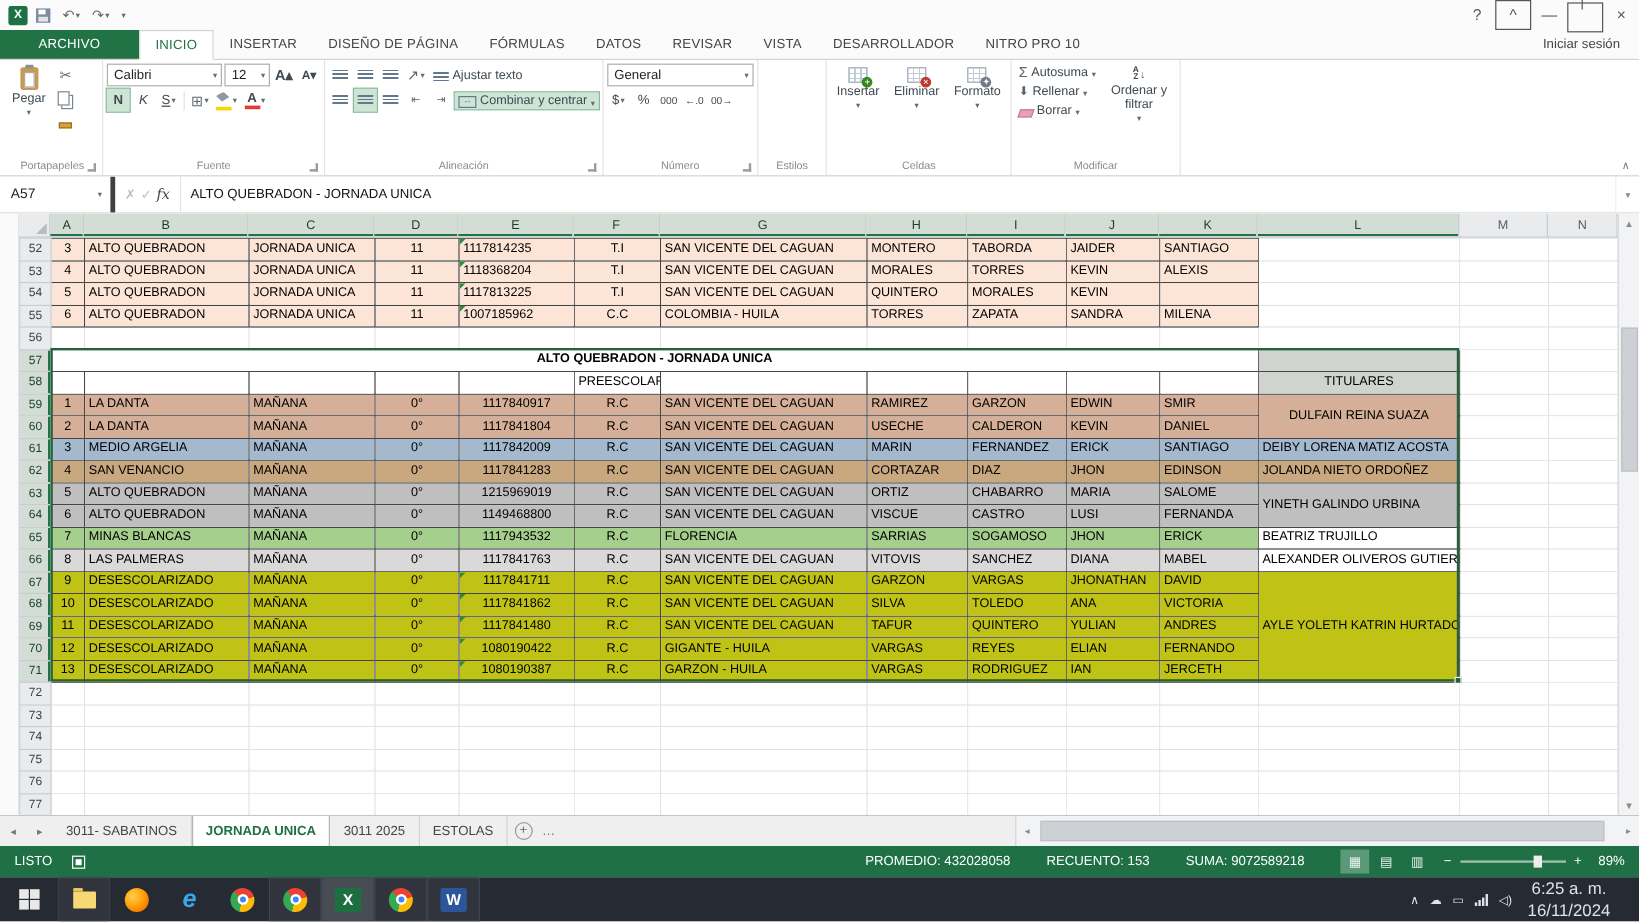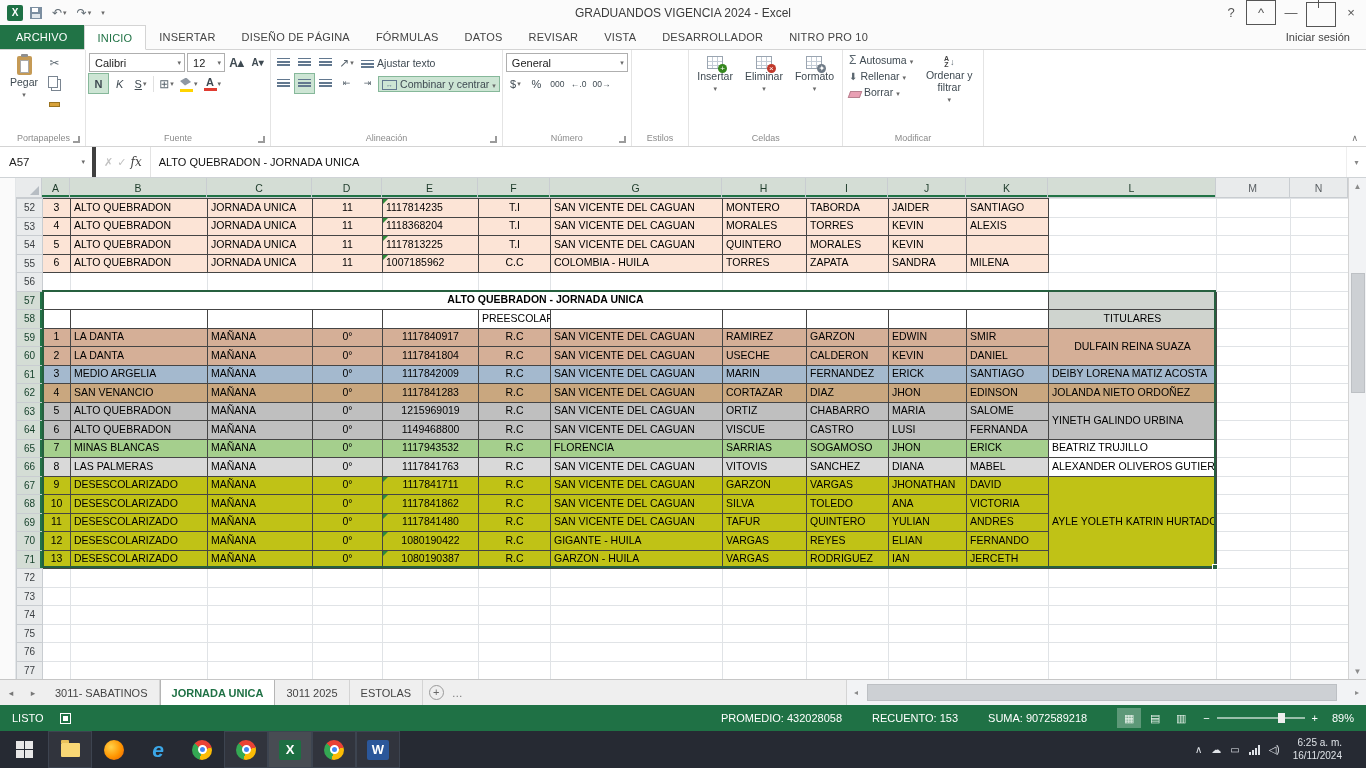--- a/index.html
+++ b/index.html
@@ -18,21 +18,21 @@
   .wtitle{position:absolute;left:0;right:0;text-align:center;font-size:12px;color:#3c3c3c;}
   .winctl{margin-left:auto;display:flex;z-index:2;}
   .winctl span{width:30px;height:25px;display:flex;align-items:center;justify-content:center;color:#555;font-size:13px;}
   .i-ribopts{width:11px;height:9px;border:1px solid #555;display:inline-flex;align-items:center;justify-content:center;font-size:6px;color:#555;}
   .i-restore{width:9px;height:8px;border:1px solid #555;position:relative;margin-top:3px;}
   .i-restore::before{content:"";position:absolute;top:-4px;left:2px;width:9px;height:8px;border-top:1px solid #555;border-right:1px solid #555;}
 
   
   .tabrow{height:25px;display:flex;align-items:stretch;background:#fbfbfb;border-bottom:1px solid #d4d4d4;position:relative;}
   .rtab{padding:0 13px;display:flex;align-items:center;font-size:11px;color:#444;letter-spacing:.2px;}
-  .rtab.file{background:#217346;color:#fff;padding:0 16px;}
+  .rtab.file{background:#217346;color:#fff;padding:0 32px;}
   .rtab.active{background:#fff;color:#217346;border:1px solid #d4d4d4;border-bottom:1px solid #fff;margin-bottom:-1px;z-index:2;}
   .signin{margin-left:auto;display:flex;align-items:center;padding-right:16px;font-size:11px;color:#444;}
 
   
   .ribbon{height:97px;background:#fff;border-bottom:1px solid #d4d4d4;display:flex;position:relative;padding-left:2px;}
   .rgroup{display:flex;flex-direction:column;border-right:1px solid #e4e4e4;padding:3px 3px 0;}
   .gbody{display:flex;flex:1;gap:2px;}
   .gcol{display:flex;flex-direction:column;gap:2px;justify-content:flex-start;}
   .row{display:flex;align-items:center;gap:2px;}
   .glabel{margin-top:auto;position:relative;text-align:center;font-size:9px;color:#8b8b8b;padding:1px 12px 3px;white-space:nowrap;}
@@ -154,39 +154,38 @@
   .i-fox{width:20px;height:20px;border-radius:50%;background:radial-gradient(circle at 35% 35%,#ffd24a,#ff9500 55%,#e55b0c);}
   .i-ie{color:#3ba7e8;font-size:21px;font-weight:bold;font-style:italic;line-height:1;}
   .i-chrome{width:20px;height:20px;border-radius:50%;background:conic-gradient(from -45deg,#ea4335 0 120deg,#fbbc05 0 240deg,#34a853 0 360deg);display:flex;align-items:center;justify-content:center;}
   .i-chrome i{width:9px;height:9px;border-radius:50%;background:#4285f4;border:2px solid #fff;}
   .i-excel{width:22px;height:20px;background:#1d6f42;border-radius:2px;color:#fff;font-weight:bold;font-size:13px;display:flex;align-items:center;justify-content:center;}
   .i-word{width:22px;height:20px;background:#2b579a;border-radius:2px;color:#fff;font-weight:bold;font-size:13px;display:flex;align-items:center;justify-content:center;}
   .tray{margin-left:auto;display:flex;align-items:center;gap:9px;padding:0 6px;color:#dfe3e8;}
   .tray .tico{font-size:10px;}
   .bars{display:flex;align-items:flex-end;gap:1px;height:10px;}
   .bars i{width:2px;background:#dfe3e8;display:block;}
-  .clock{text-align:right;font-size:10px;line-height:1.25;padding:0 4px;}
+  .clock{text-align:center;font-size:14px;line-height:1.25;padding:0 4px;}
   .showdesk{width:5px;border-left:1px solid #4a4f58;}
 </style>
 </head>
 <body>
 
 <div class="titlebar">
   <div class="qat">
     <span class="appicon">X</span>
     <span class="qbtn">
         <span class="i-floppy"></span>
       </span>
     <span class="qbtn">↶<span class="dd">▾</span></span>
     <span class="qbtn">↷<span class="dd">▾</span></span>
     <span class="qbtn">
         <span class="dd">▾</span>
       </span>
   </div>
-  <div class="wtitle">GRADUANDOS VIGENCIA 2024 - Excel</div>
   <div class="winctl">
     <span>?</span>
     <span>
         <span class="i-ribopts">^</span>
       </span>
     <span>—</span>
     <span>
         <span class="i-restore"></span>
       </span>
     <span>×</span>

